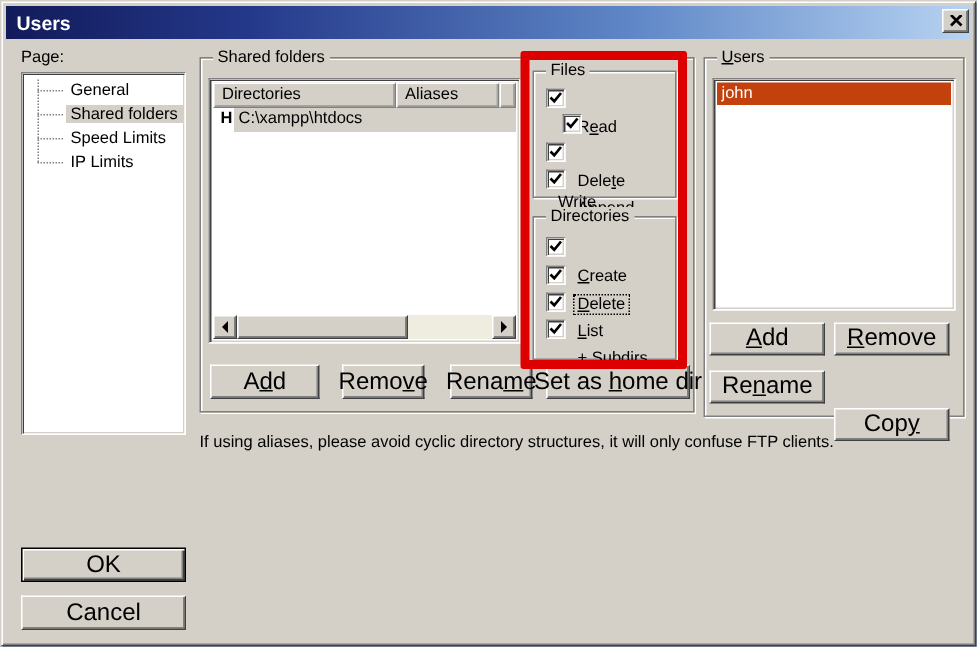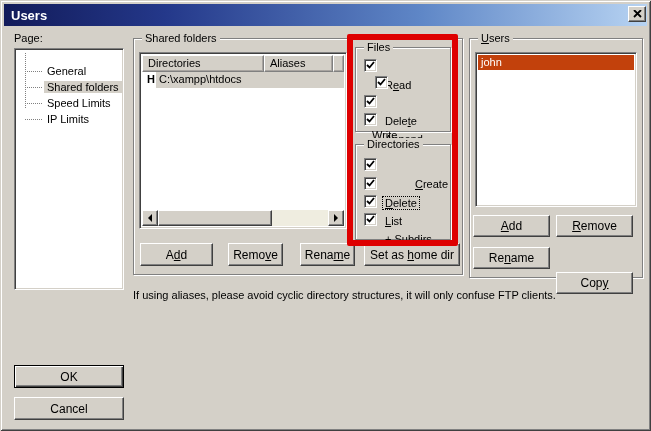--- a/index.html
+++ b/index.html
@@ -27,31 +27,31 @@
   .sunken {
     position:absolute; background:#fff; border:1px solid;
     border-color:#808080 #fff #fff #808080;
     box-shadow: inset 1px 1px 0 #404040, inset -1px -1px 0 #D4D0C8;
   }
   .btn {
     position:absolute; background:#D4D0C8; border:1px solid;
     border-color:#fff #404040 #404040 #fff;
     box-shadow: inset -1px -1px 0 #808080;
     display:flex; align-items:center; justify-content:center;
-    font-family:"Liberation Sans", sans-serif; font-size:12px; white-space:nowrap;
+    font-family:"Liberation Sans", sans-serif; font-size:16px; white-space:nowrap;
   }
   .btn-default { border:1px solid #000;
     box-shadow: inset 1px 1px 0 #fff, inset -1px -1px 0 #404040, inset -2px -2px 0 #808080; }
   .group {
     position:absolute; border:1px solid #808080;
     box-shadow: inset 1px 1px 0 #fff, 1px 1px 0 #fff;
   }
   .group-label { position:absolute; top:-7px; left:8px; background:#D4D0C8; padding:0 3px; white-space:nowrap; }
   
-  .tree { padding-top:14px; }
+  .tree { padding-top:3px; }
   .tree-vline { position:absolute; left:10px; top:4px; height:55px; border-left:1px dotted #808080; }
   .tree-item { position:relative; height:16px; line-height:16px; padding-left:29px; white-space:nowrap; cursor:default; }
   .tree-item::before { content:""; position:absolute; left:10px; top:8px; width:17px; border-top:1px dotted #808080; }
   .tree-label { padding:0 3px; }
   .tree-label.selected { background:#D4D0C8; }
   
   .lv-header { position:absolute; left:2px; top:2px; right:2px; height:17px; display:flex; }
   .lv-hcell {
     background:#D4D0C8; border:1px solid; border-color:#fff #808080 #808080 #fff;
     box-shadow: inset -1px -1px 0 #A8A4A0;
@@ -191,21 +191,21 @@
           <svg width="9" height="9" viewBox="0 0 9 9">
             <path d="M1 4 L3.5 6.5 L8 1" stroke="#000" stroke-width="1.8" fill="none"></path>
           </svg>
         </span>
       <span class="cb-label">Append</span>
     </div>
   </div>
 
   <div class="group" style="left:355px; top:144px; width:96px; height:96px;">
     <span class="group-label">Directories</span>
-    <div class="cb-row" style="top:12px;gap:30px;">
+    <div class="cb-row" style="top:12px;">
       <span class="cb-box">
           <svg width="9" height="9" viewBox="0 0 9 9">
             <path d="M1 4 L3.5 6.5 L8 1" stroke="#000" stroke-width="1.8" fill="none"></path>
           </svg>
         </span>
       <span class="cb-label"><u>C</u>reate</span>
     </div>
     <div class="cb-row" style="top:31px;">
       <span class="cb-box">
           <svg width="9" height="9" viewBox="0 0 9 9">

